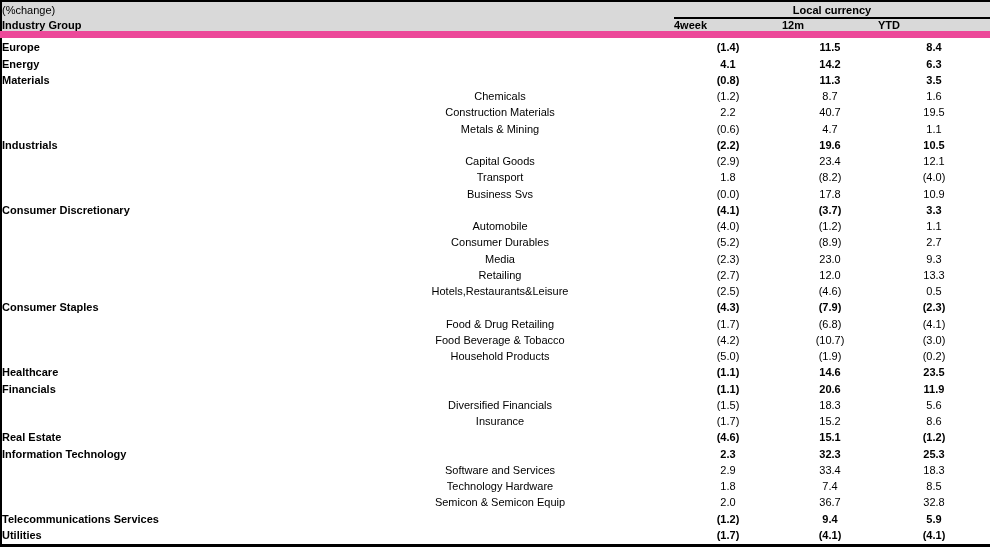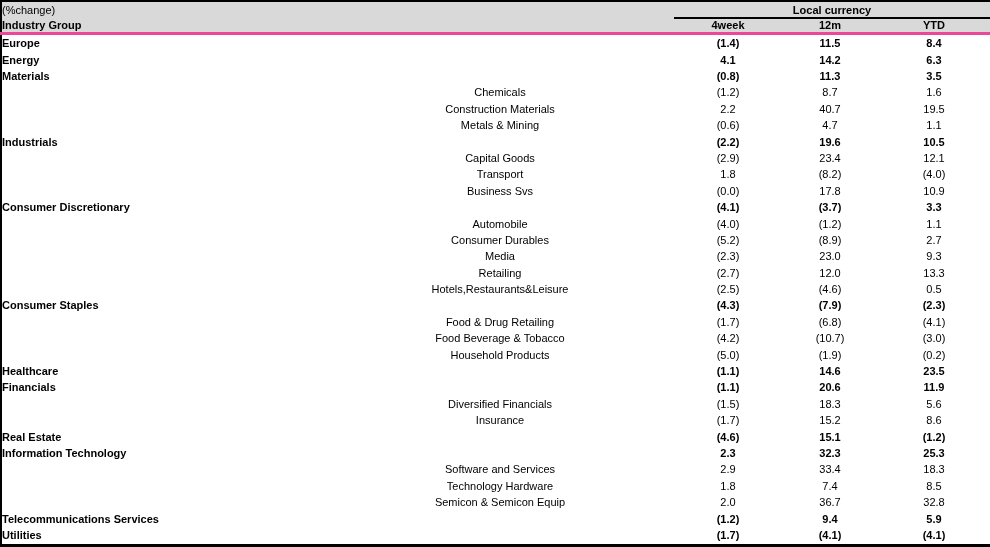--- a/index.html
+++ b/index.html
@@ -27,29 +27,29 @@
   table.perf th, table.perf td {
     padding: 0;
     overflow: hidden;
     white-space: nowrap;
     vertical-align: middle;
   }
   
   thead tr.h1 { height: 17px; }
   thead tr.h2 { height: 15px; }
   thead th { background: #d9d9d9; font-weight: normal; text-align: left; }
-  thead tr.h2 th { border-bottom: 3px solid #ec4899; }
+  thead tr.h2 th { border-bottom: 7px solid #ec4899; }
   th.note { padding-left: 4px; font-weight: normal; }
   th.currency-span {
     text-align: center;
     font-weight: bold;
     border-bottom: 2px solid #000;
   }
   th.rowhdr { padding-left: 4px; font-weight: bold; }
-  th.colhdr { text-align: center; font-weight: bold; }
+  th.colhdr { text-align: left; font-weight: bold; }
   
   td.c1 { padding-left: 4px; text-align: left; }
   td.c2 { padding-left: 3px; text-align: center; font-weight: normal; }
   td.num { text-align: center; }
   td.c5, th.c5h { padding-left: 29px; }
   tr.group-row td { font-weight: bold; }
   tr.sub-row td { font-weight: normal; }
 </style>
 </head>
 <body>

